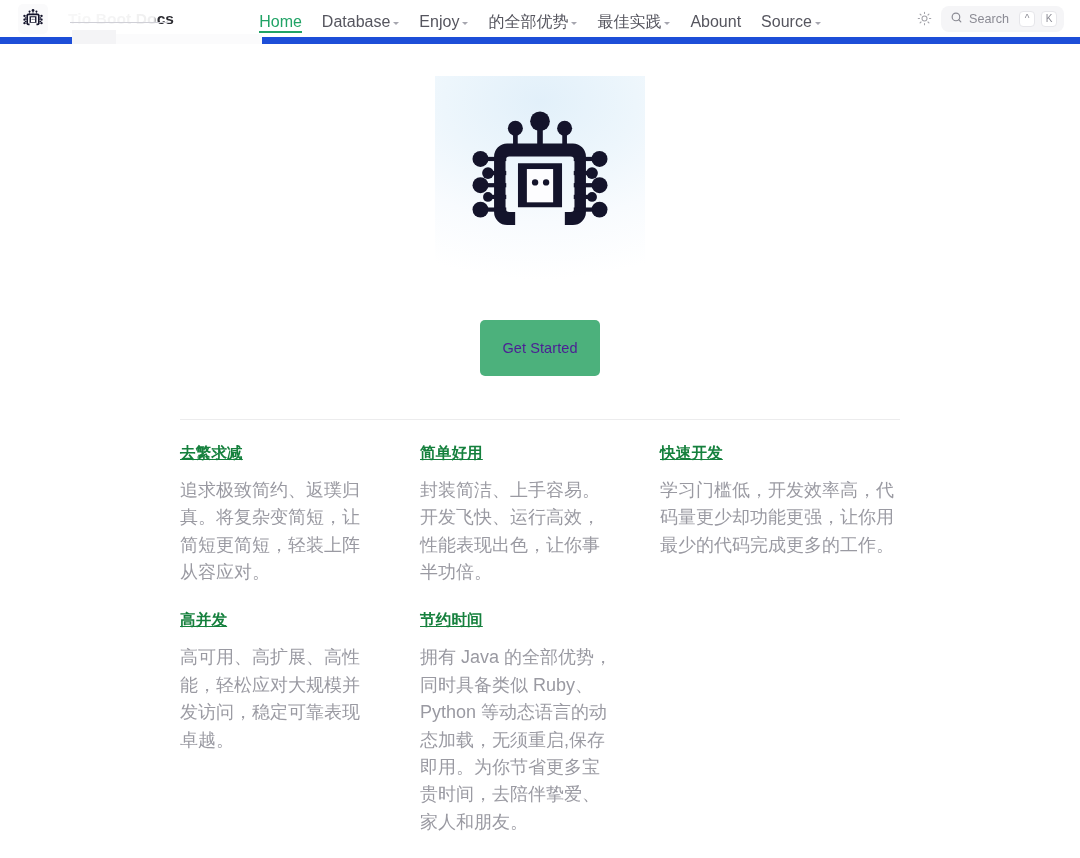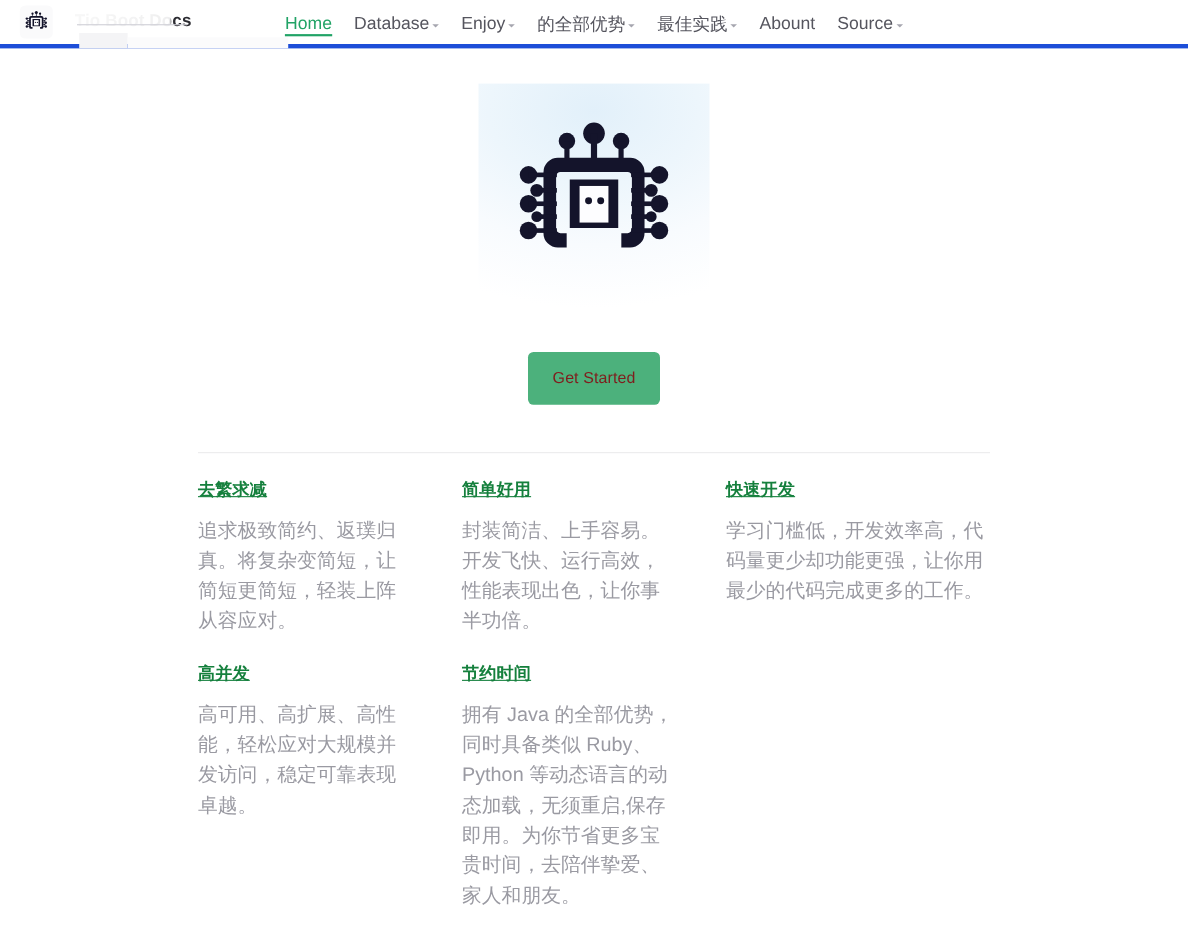--- a/index.html
+++ b/index.html
@@ -16,21 +16,21 @@
     color: #3c3c43;
     -webkit-font-smoothing: antialiased;
   }
 
   
   .site-header {
     position: relative;
     height: 44px;
     display: flex;
     align-items: center;
-    border-bottom: 4px solid #1d4ed8;
+    border-bottom: 7px solid #1d4ed8;
     background: #ffffff;
     padding: 0 16px 0 18px;
   }
 
   .brand {
     display: flex;
     align-items: center;
     gap: 6px;
     height: 44px;
     flex: 0 0 auto;
@@ -219,26 +219,26 @@
     margin-top: 82px;
     font-size: 21px;
     color: #5a5a63;
     letter-spacing: 0.2px;
     text-align: center;
   }
 
   .cta-button {
     margin-top: 34px;
     background: #4cb17c;
-    color: #7f1d1d;
+    color: #4c1d95;
     font-size: 14.5px;
     border: none;
     border-radius: 5px;
     padding: 0 22px;
-    height: 48px;
+    height: 56px;
     min-width: 120px;
     cursor: pointer;
     font-family: inherit;
     letter-spacing: .1px;
   }
 
   
   .features-section {
     width: 720px;
     margin: 0 auto;
@@ -394,20 +394,39 @@
       <a class="nav-item" href="#">
         <span>Abount</span>
       </a>
       <a class="nav-item" href="#">
         <span>Source</span>
         <span class="caret"></span>
       </a>
     </nav>
   </div>
 
+  <div class="header-right">
+    <div class="theme-toggle">
+      <svg width="15" height="15" viewBox="0 0 24 24" fill="none" stroke="#6b6b75" stroke-width="1.7" stroke-linecap="round">
+        <circle cx="12" cy="12" r="4"></circle>
+        <path d="M12 2v2M12 20v2M2 12h2M20 12h2M4.9 4.9l1.5 1.5M17.6 17.6l1.5 1.5M19.1 4.9l-1.5 1.5M6.4 17.6l-1.5 1.5"></path>
+      </svg>
+    </div>
+    <div class="search-box">
+      <span>
+        <svg width="13" height="13" viewBox="0 0 24 24" fill="none" stroke="#8b8b94" stroke-width="2.2" stroke-linecap="round">
+          <circle cx="11" cy="11" r="7"></circle>
+          <path d="M20 20l-3.8-3.8"></path>
+        </svg>
+      </span>
+      <span class="search-label">Search</span>
+      <span class="kbd">^</span>
+      <span class="kbd">K</span>
+    </div>
+  </div>
 </header>
 
 <section class="hero">
   <div class="hero-image">
     <svg width="150" height="150" viewBox="0 0 64 64" aria-hidden="true">
       <g fill="#14142b">
         <circle cx="32" cy="6.5" r="4.2"></circle>
         <circle cx="21.5" cy="9.5" r="3.2"></circle>
         <circle cx="42.5" cy="9.5" r="3.2"></circle>
         <rect x="30.8" y="6.5" width="2.4" height="11"></rect>

